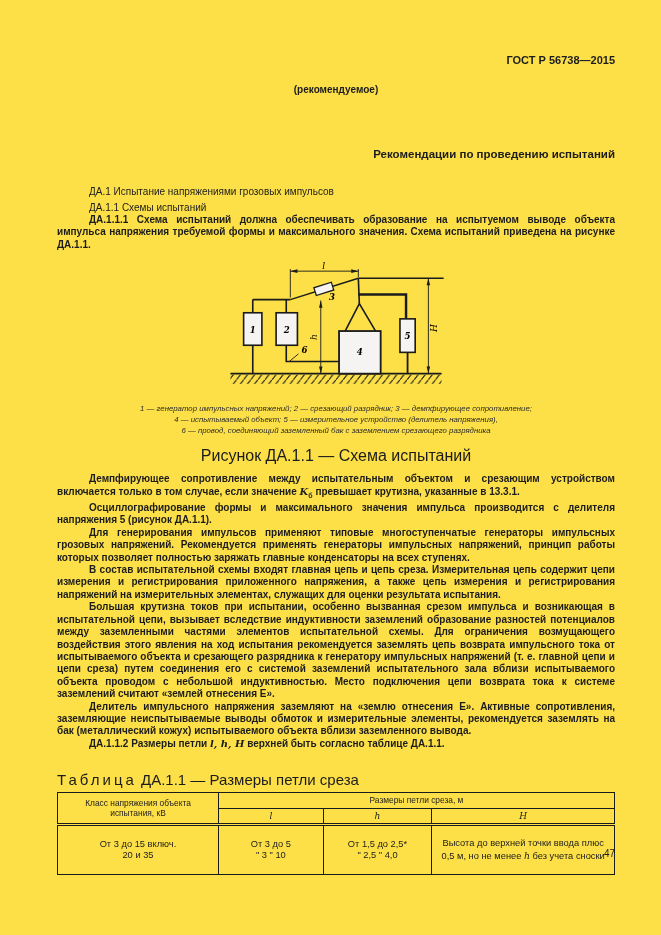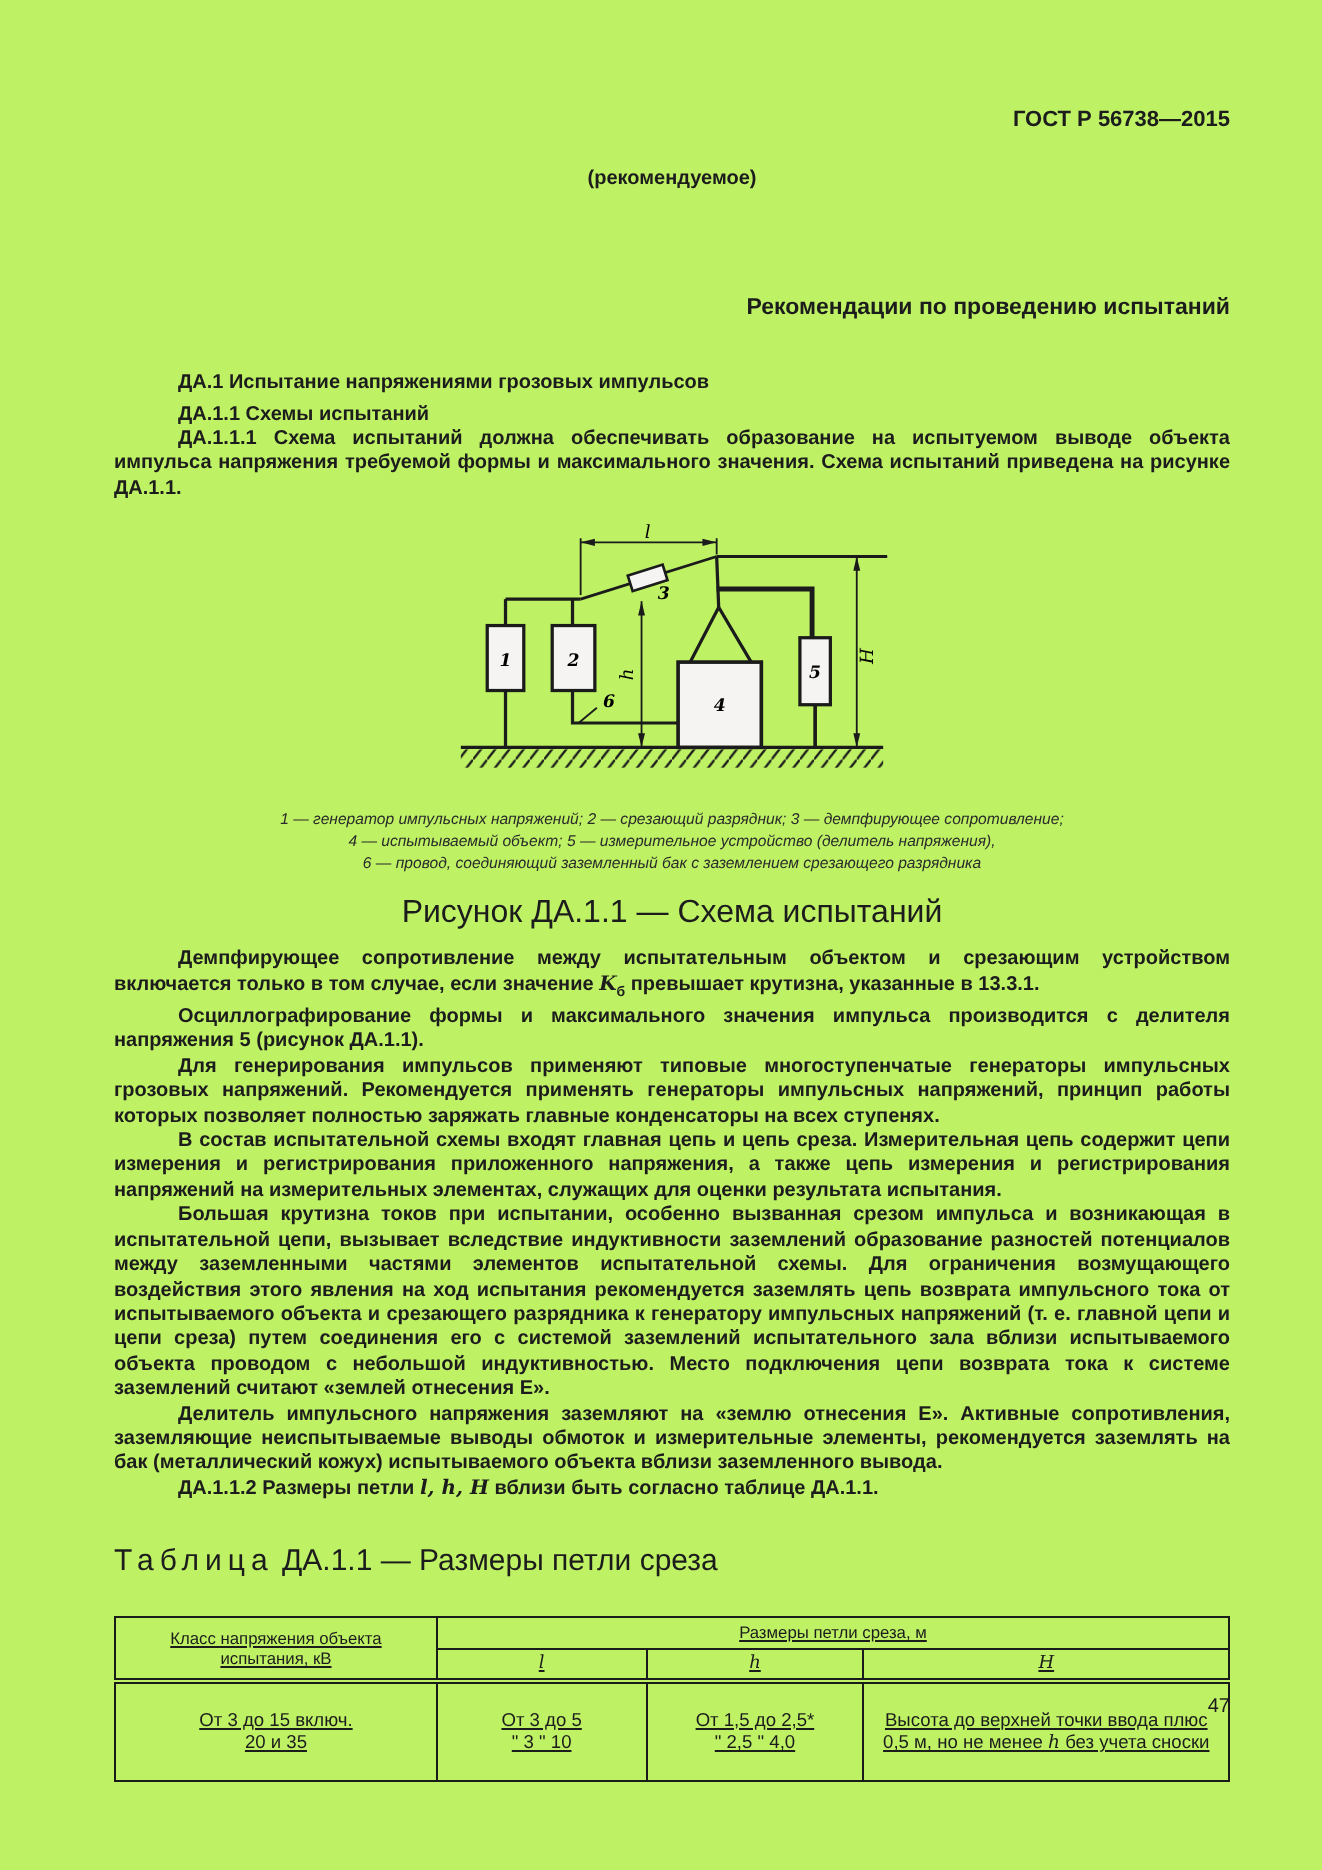--- a/index.html
+++ b/index.html
@@ -1,47 +1,47 @@
 <!DOCTYPE html>
 <html><head>
 <meta charset="utf-8">
 <style>
   html,body{margin:0;padding:0;background:#e8e8e6;}
   .page{
     position:relative;
     width:661px;height:935px;
-    background:#bef264;
+    background:#fde047;
     font-family:"Liberation Sans",sans-serif;
     color:#1c1c1c;
     overflow:hidden;
   }
   .content{position:absolute;left:57px;top:0;width:558px;}
   .doc-code{margin-top:54px;text-align:right;font-weight:bold;font-size:11px;}
   .annex{margin-top:18px;text-align:center;font-weight:bold;font-size:10px;line-height:12px;}
   .main-title{margin-top:52px;text-align:right;font-weight:bold;font-size:11.5px;}
-  .sec-h{font-weight:bold;font-size:10px;text-indent:32px;margin:0;}
+  .sec-h{font-weight:normal;font-size:10px;text-indent:32px;margin:0;}
   .sec-h.first{margin-top:26px;}
   .sec-h + .sec-h{margin-top:5px;}
   p.body{
     font-size:10px;line-height:12.4px;text-align:justify;
     text-indent:32px;margin:0;font-weight:bold;
   }
   p.body.first{margin-top:1px;}
   .var{font-family:"DejaVu Serif",serif;font-style:italic;}
   sub{font-size:7px;}
   .figure{margin-top:10px;text-align:center;}
   .figure svg{display:inline-block;}
   .legend{margin-top:4px;font-style:italic;font-size:7.8px;line-height:11px;color:#2a2a2a;text-align:center;}
   .fig-caption{margin-top:11px;text-align:center;font-size:16px;}
   .paras{margin-top:8px;}
   .tbl-label{margin-top:21px;font-size:15px;}
   .tbl-label .sp{letter-spacing:3px;}
   table.gost{
-    margin-top:19px;width:100%;border-collapse:collapse;
-    font-size:9.3px;line-height:11.5px;text-decoration:underline;
+    margin-top:4px;width:100%;border-collapse:collapse;
+    font-size:9.3px;line-height:11.5px;
   }
   table.gost td{
     border:1.2px solid #1b1b1b;text-align:center;vertical-align:middle;
     padding:2px 4px;
   }
   table.gost .th{font-size:8.4px;line-height:10.5px;}
   table.gost thead tr.subrow td, table.gost td.rowspan2{border-bottom:3px double #1b1b1b;}
   table.gost .sub-i{font-family:"DejaVu Serif",serif;font-style:italic;font-size:9px;}
   table.gost tbody td{height:44px;}
   .page-number{position:absolute;right:46px;bottom:76px;font-size:10px;margin-top:45px;}
@@ -135,21 +135,21 @@
       <div class="fig-caption">Рисунок ДА.1.1 — Схема испытаний</div>
     </div>
 
     <div class="paras">
       <p class="body"><span>Демпфирующее сопротивление между испытательным объектом и срезающим устройством включается только в том случае, если значение </span><span class="var">K</span><sub>б</sub><span> превышает крутизна, указанные в 13.3.1.</span></p>
       <p class="body">Осциллографирование формы и максимального значения импульса производится с делителя напряжения 5 (рисунок ДА.1.1).</p>
       <p class="body">Для генерирования импульсов применяют типовые многоступенчатые генераторы импульсных грозовых напряжений. Рекомендуется применять генераторы импульсных напряжений, принцип работы которых позволяет полностью заряжать главные конденсаторы на всех ступенях.</p>
       <p class="body">В состав испытательной схемы входят главная цепь и цепь среза. Измерительная цепь содержит цепи измерения и регистрирования приложенного напряжения, а также цепь измерения и регистрирования напряжений на измерительных элементах, служащих для оценки результата испытания.</p>
       <p class="body">Большая крутизна токов при испытании, особенно вызванная срезом импульса и возникающая в испытательной цепи, вызывает вследствие индуктивности заземлений образование разностей потенциалов между заземленными частями элементов испытательной схемы. Для ограничения возмущающего воздействия этого явления на ход испытания рекомендуется заземлять цепь возврата импульсного тока от испытываемого объекта и срезающего разрядника к генератору импульсных напряжений (т. е. главной цепи и цепи среза) путем соединения его с системой заземлений испытательного зала вблизи испытываемого объекта проводом с небольшой индуктивностью. Место подключения цепи возврата тока к системе заземлений считают «землей отнесения Е».</p>
       <p class="body">Делитель импульсного напряжения заземляют на «землю отнесения Е». Активные сопротивления, заземляющие неиспытываемые выводы обмоток и измерительные элементы, рекомендуется заземлять на бак (металлический кожух) испытываемого объекта вблизи заземленного вывода.</p>
-      <p class="body"><span>ДА.1.1.2 Размеры петли </span><span class="var">l, h, Н</span><span> вблизи быть согласно таблице ДА.1.1.</span></p>
+      <p class="body"><span>ДА.1.1.2 Размеры петли </span><span class="var">l, h, Н</span><span> верхней быть согласно таблице ДА.1.1.</span></p>
     </div>
 
     <div class="tbl-label"><span class="sp">Таблица</span>&nbsp;<span>ДА.1.1 — Размеры петли среза</span></div>
 
     <table class="gost">
       <colgroup>
         <col style="width:28.9%">
           <col style="width:18.8%">
           <col style="width:19.5%">
           <col style="width:32.8%">

